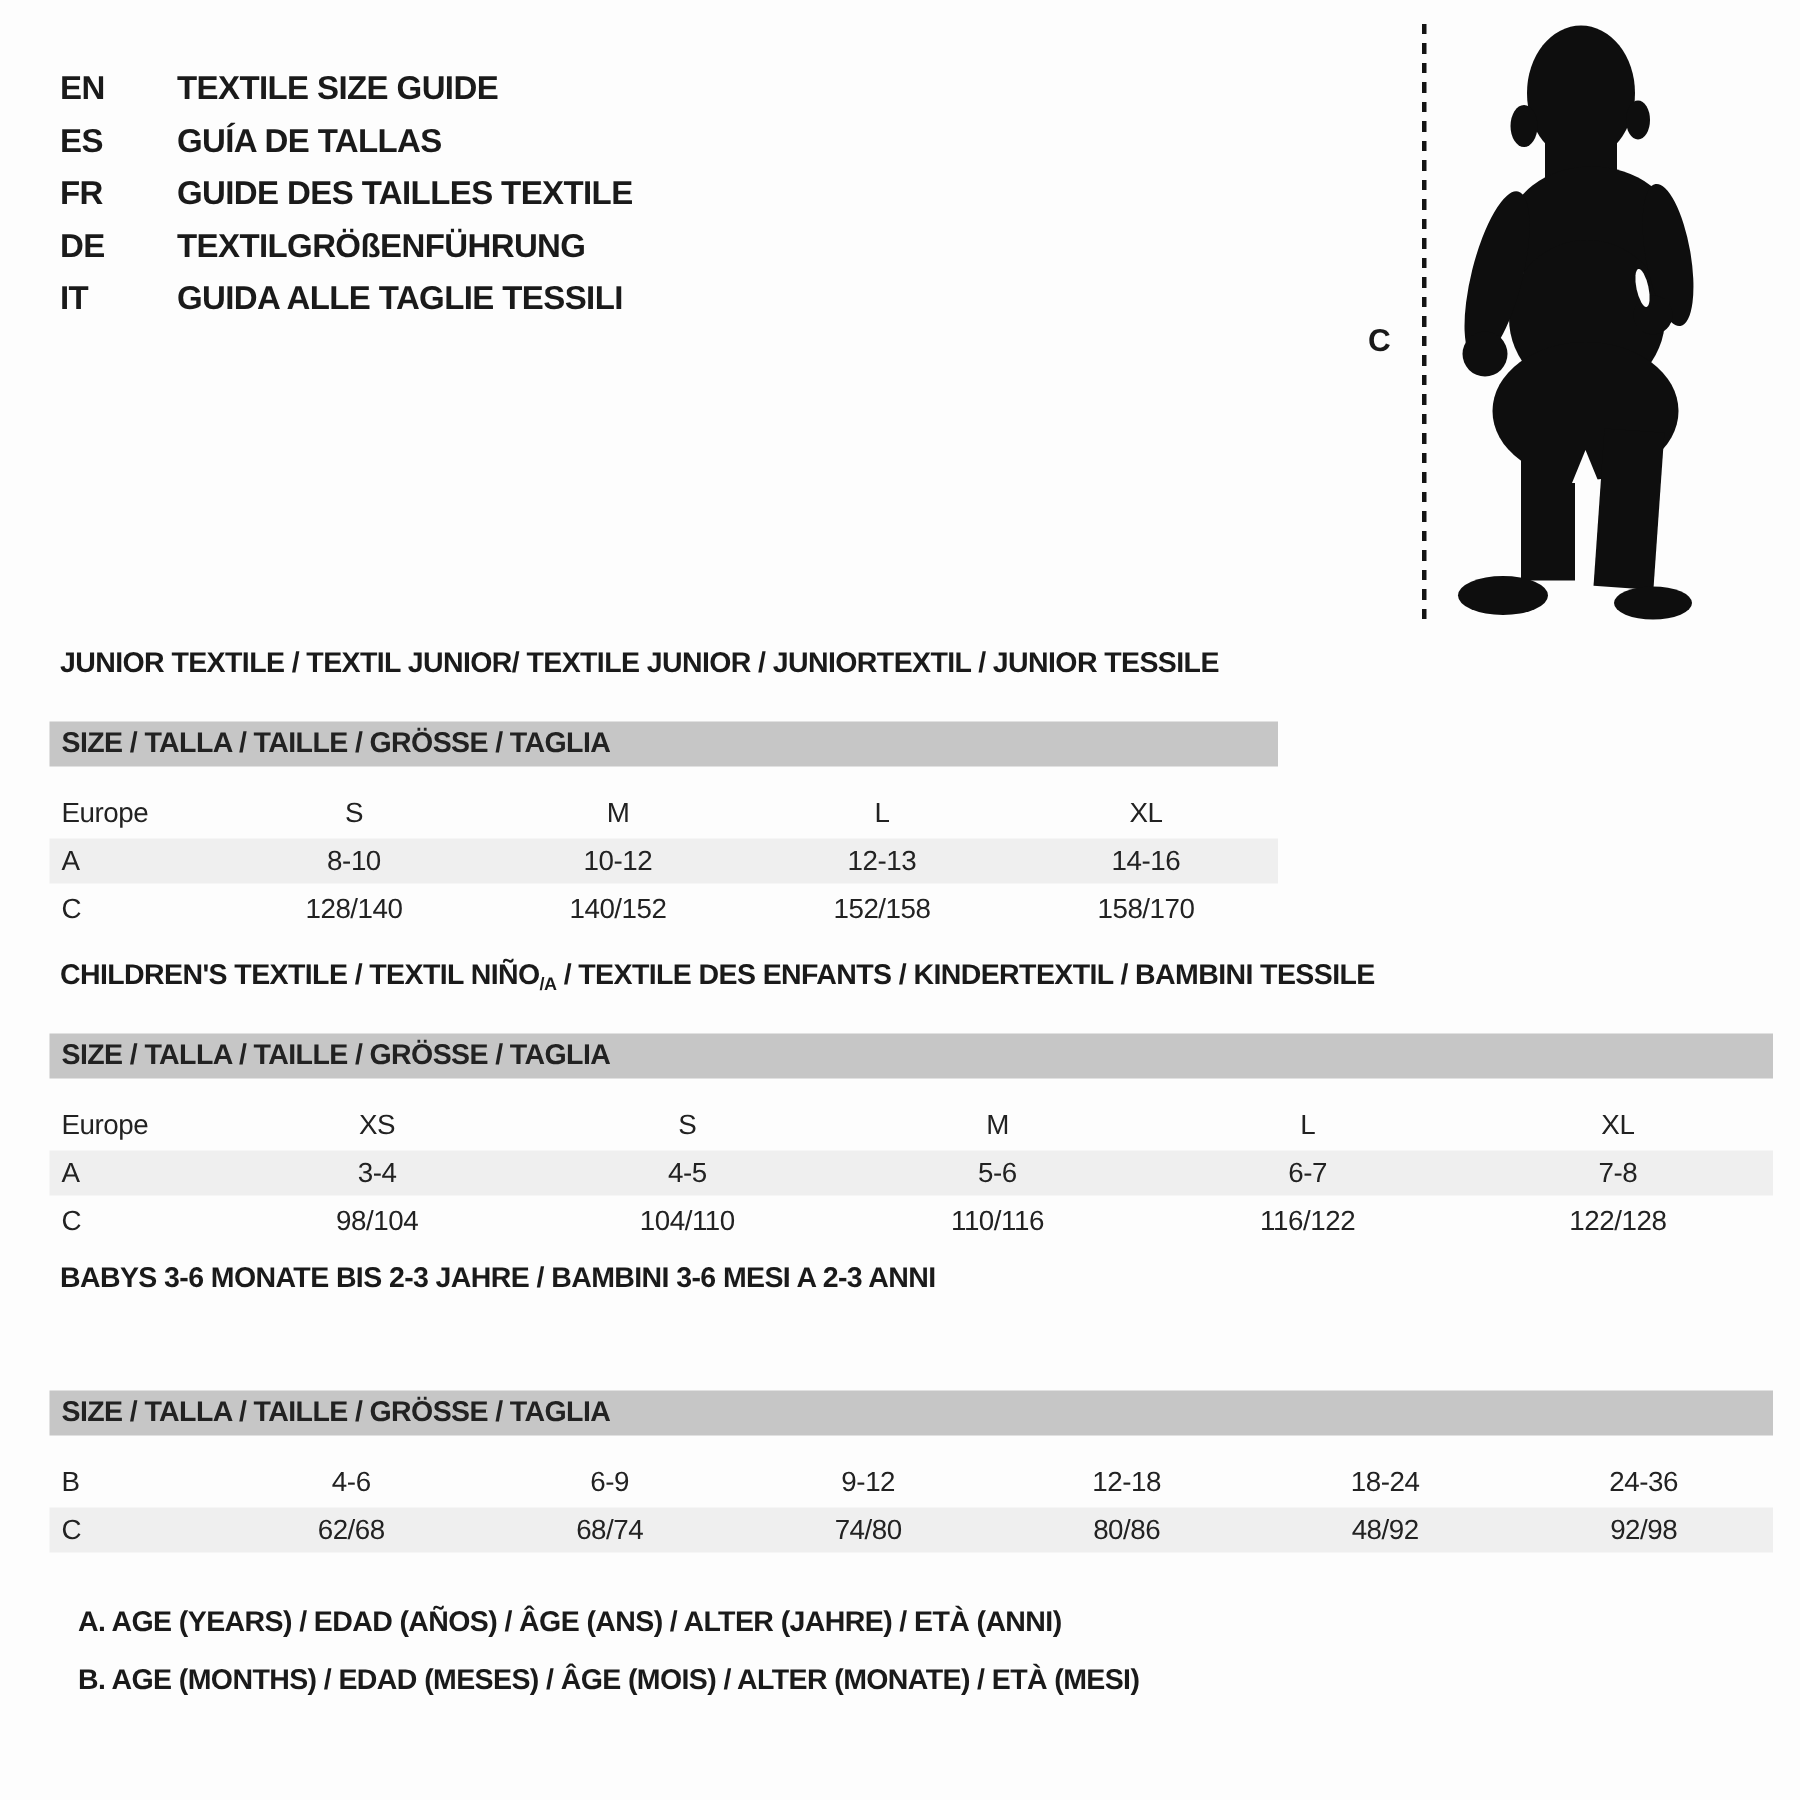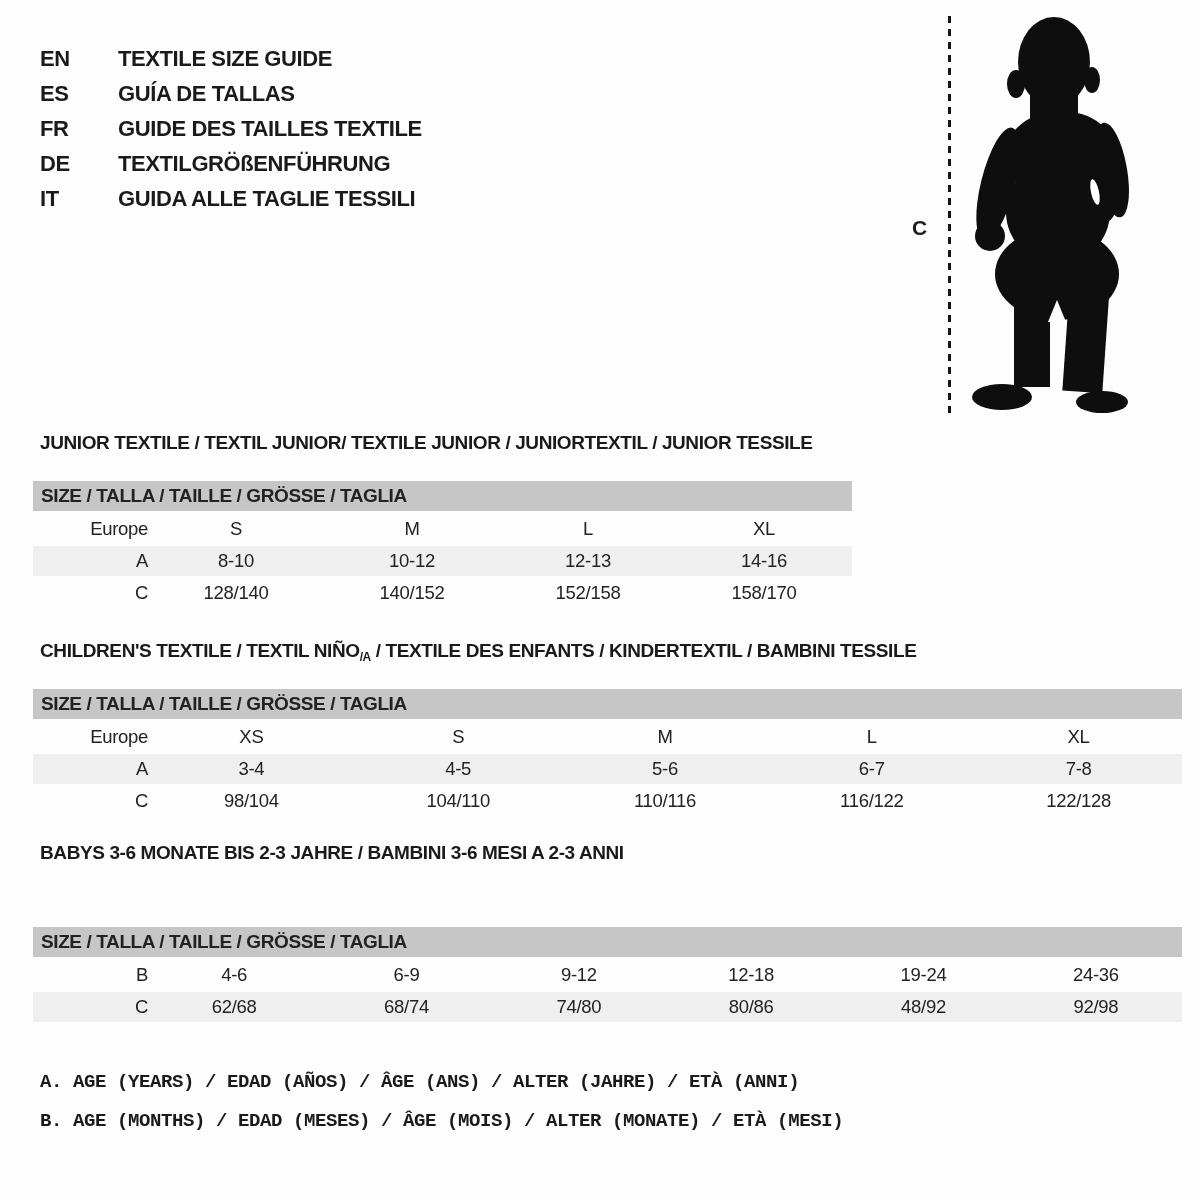--- a/index.html
+++ b/index.html
@@ -26,32 +26,32 @@
   #children-title{left:40px; top:640px;}
   #babies-title{left:40px; top:836px;}
   #babies-title .tline{height:33px; display:flex; align-items:center;}
   .sub{font-size:12px; vertical-align:-4px;}
   
   .size-table{position:absolute; left:33px;}
   #junior-table{top:481px; width:819px;}
   #children-table{top:689px; width:1149px;}
   #babies-table{top:927px; width:1149px;}
   .size-band{height:30px; background:#c6c6c6; display:flex; align-items:center;
-    padding-left:8px; box-sizing:border-box; margin-bottom:3px;
+    padding-left:8px; box-sizing:border-box; margin-bottom:16px;
     font-weight:700; font-size:19px; letter-spacing:-0.4px; color:#222;}
   .trow{display:grid; align-items:center; height:30px; margin-bottom:2px;
     font-size:18.5px; letter-spacing:-0.3px; color:#222;}
   .cols-4{grid-template-columns:115px repeat(4,1fr);}
   .cols-5{grid-template-columns:115px repeat(5,1fr);}
   .cols-6{grid-template-columns:115px repeat(6,1fr);}
   .trow .cell{text-align:center;}
-  .trow .rowlabel{text-align:right; padding-left:8px;}
+  .trow .rowlabel{text-align:left; padding-left:8px;}
   .trow.shaded{background:#efefef;}
   
-  .legend{position:absolute; left:40px; top:1062px;font-family:Liberation Mono, monospace;}
+  .legend{position:absolute; left:52px; top:1062px;}
   .legend-line{height:39px; display:flex; align-items:center;
     font-weight:700; font-size:19px; letter-spacing:-0.4px; white-space:nowrap;}
 </style>
 </head>
 <body>
 
 <div class="page">
 
   <div class="lang-block">
     <div class="lang-row">
@@ -163,21 +163,21 @@
     <div class="tline">BABYS 3-6 MONATE BIS 2-3 JAHRE / BAMBINI 3-6 MESI A 2-3 ANNI</div>
   </div>
   <div id="babies-table" class="size-table">
     <div class="size-band">SIZE / TALLA / TAILLE / GRÖSSE / TAGLIA</div>
     <div class="trow cols-6">
       <span class="rowlabel">B</span>
       <span class="cell">4-6</span>
       <span class="cell">6-9</span>
       <span class="cell">9-12</span>
       <span class="cell">12-18</span>
-      <span class="cell">19-24</span>
+      <span class="cell">18-24</span>
       <span class="cell">24-36</span>
     </div>
     <div class="trow cols-6 shaded">
       <span class="rowlabel">C</span>
       <span class="cell">62/68</span>
       <span class="cell">68/74</span>
       <span class="cell">74/80</span>
       <span class="cell">80/86</span>
       <span class="cell">48/92</span>
       <span class="cell">92/98</span>

